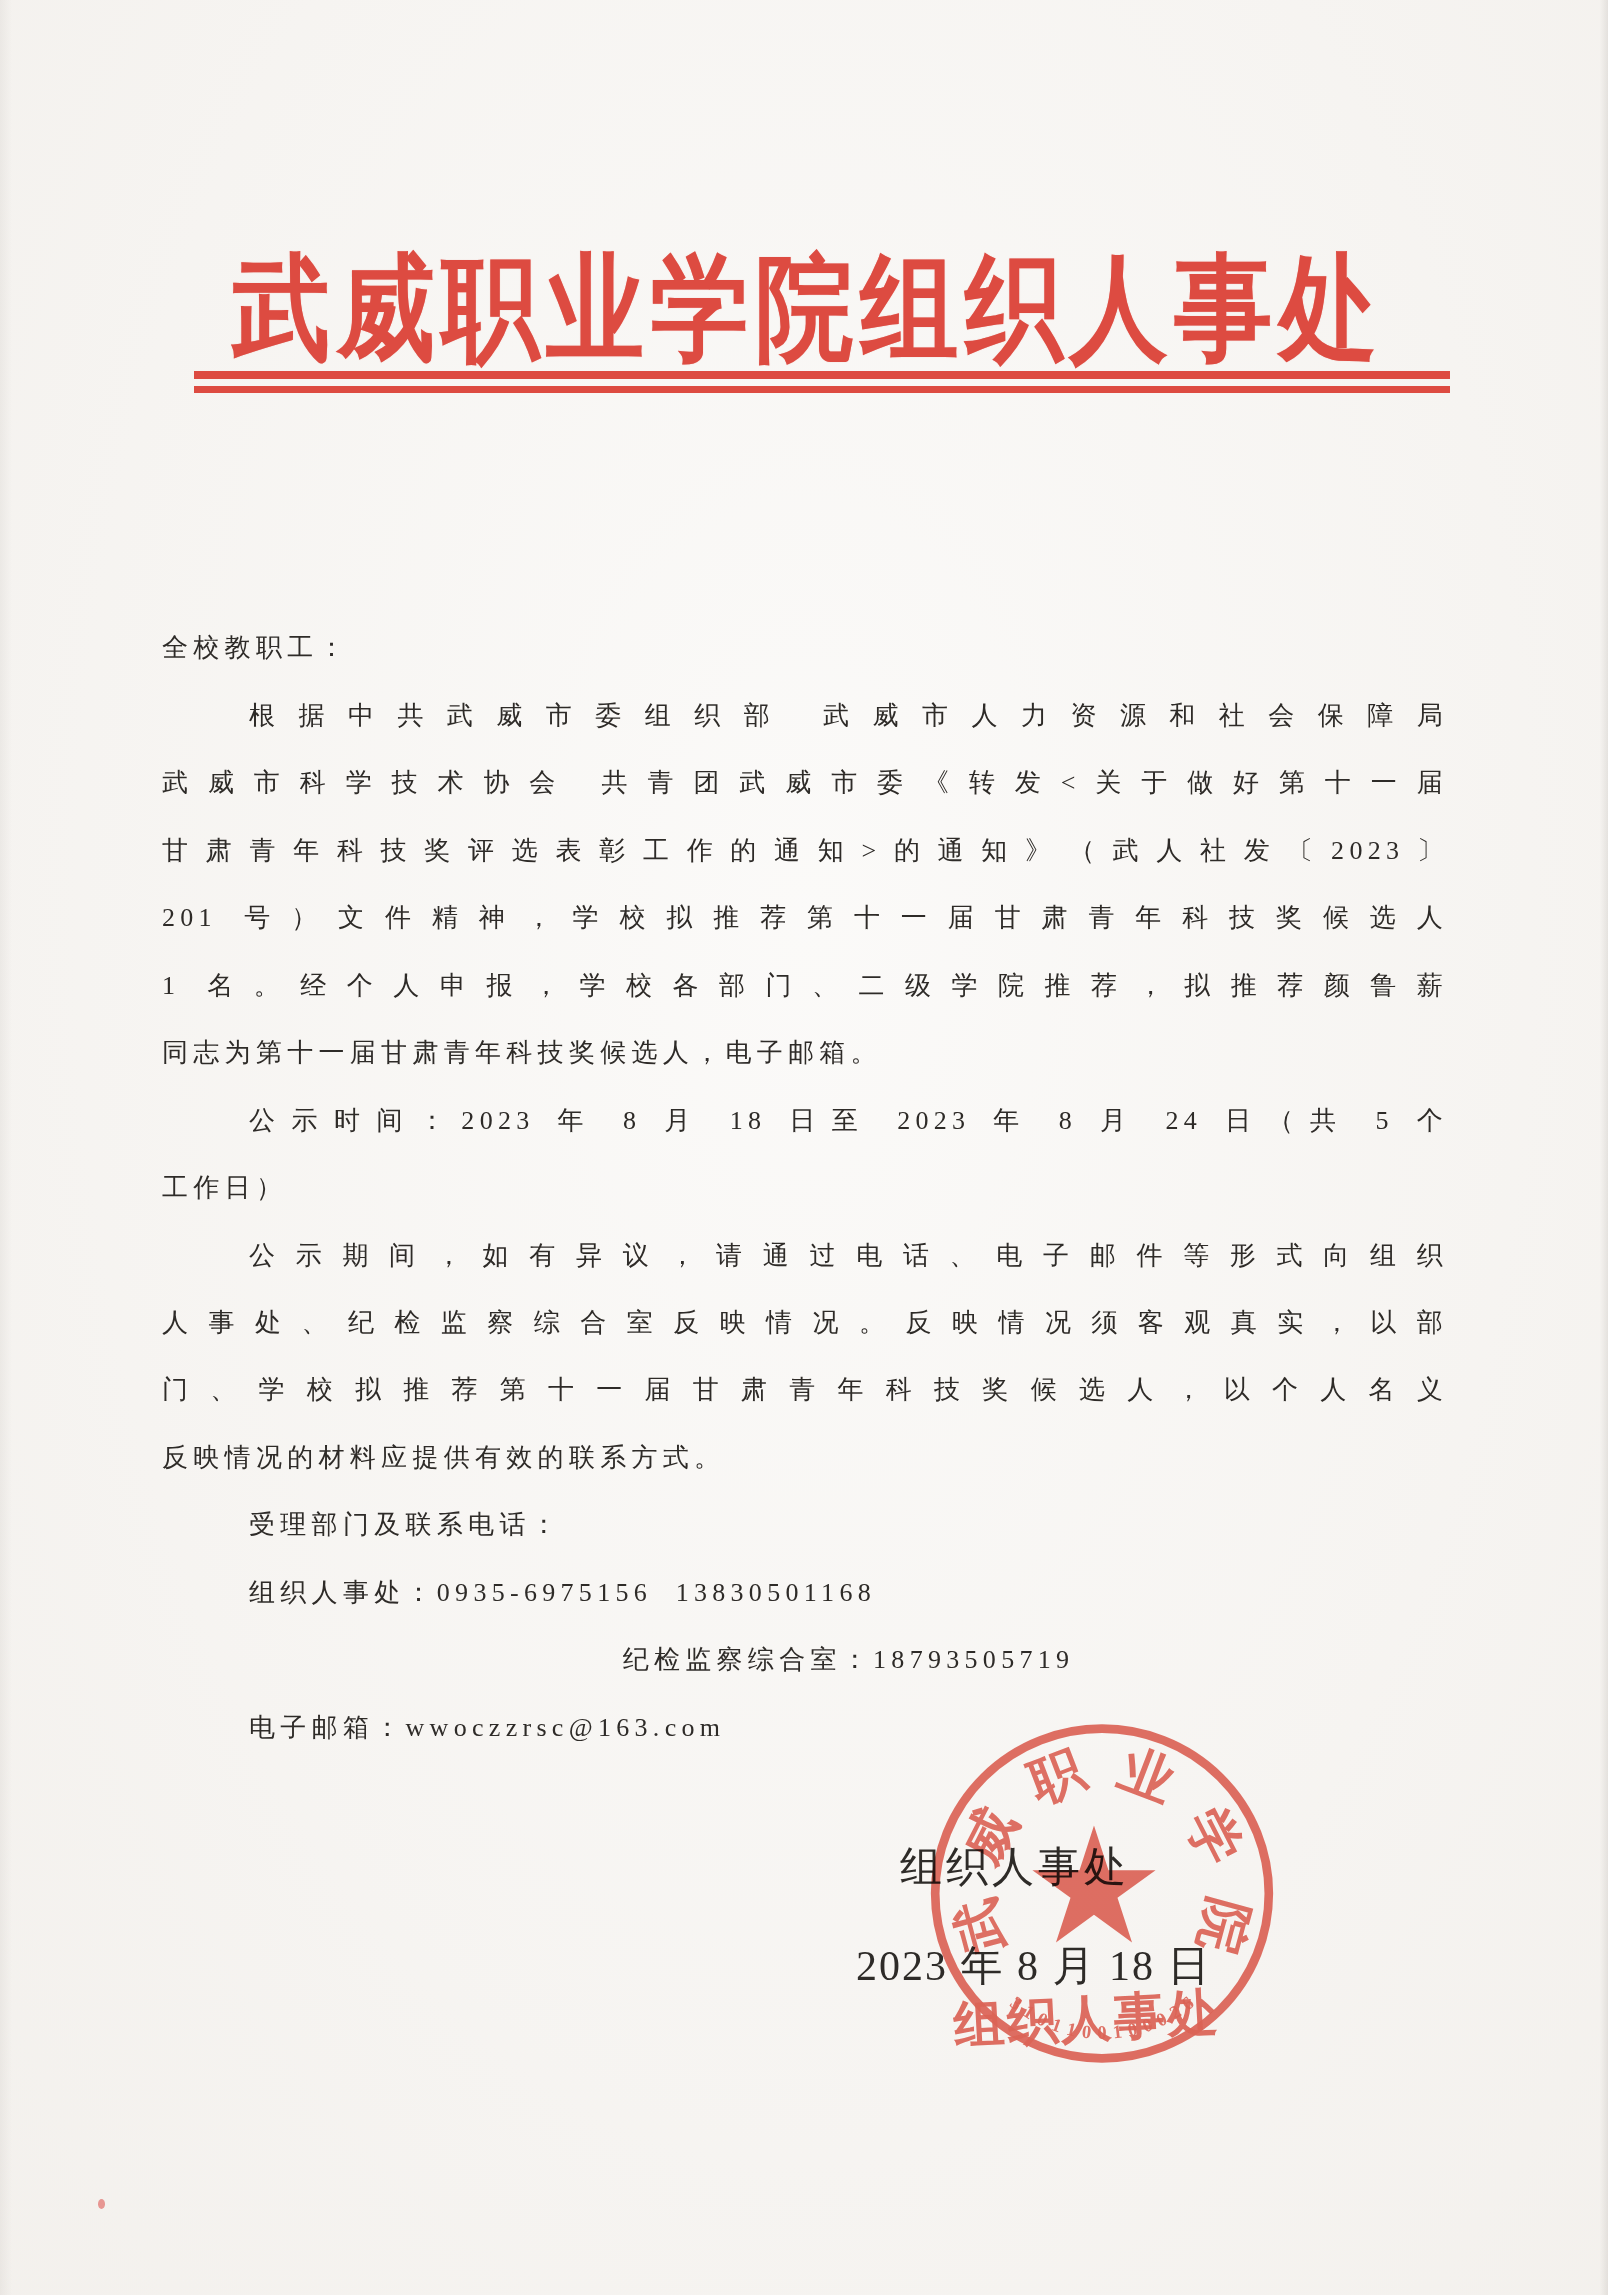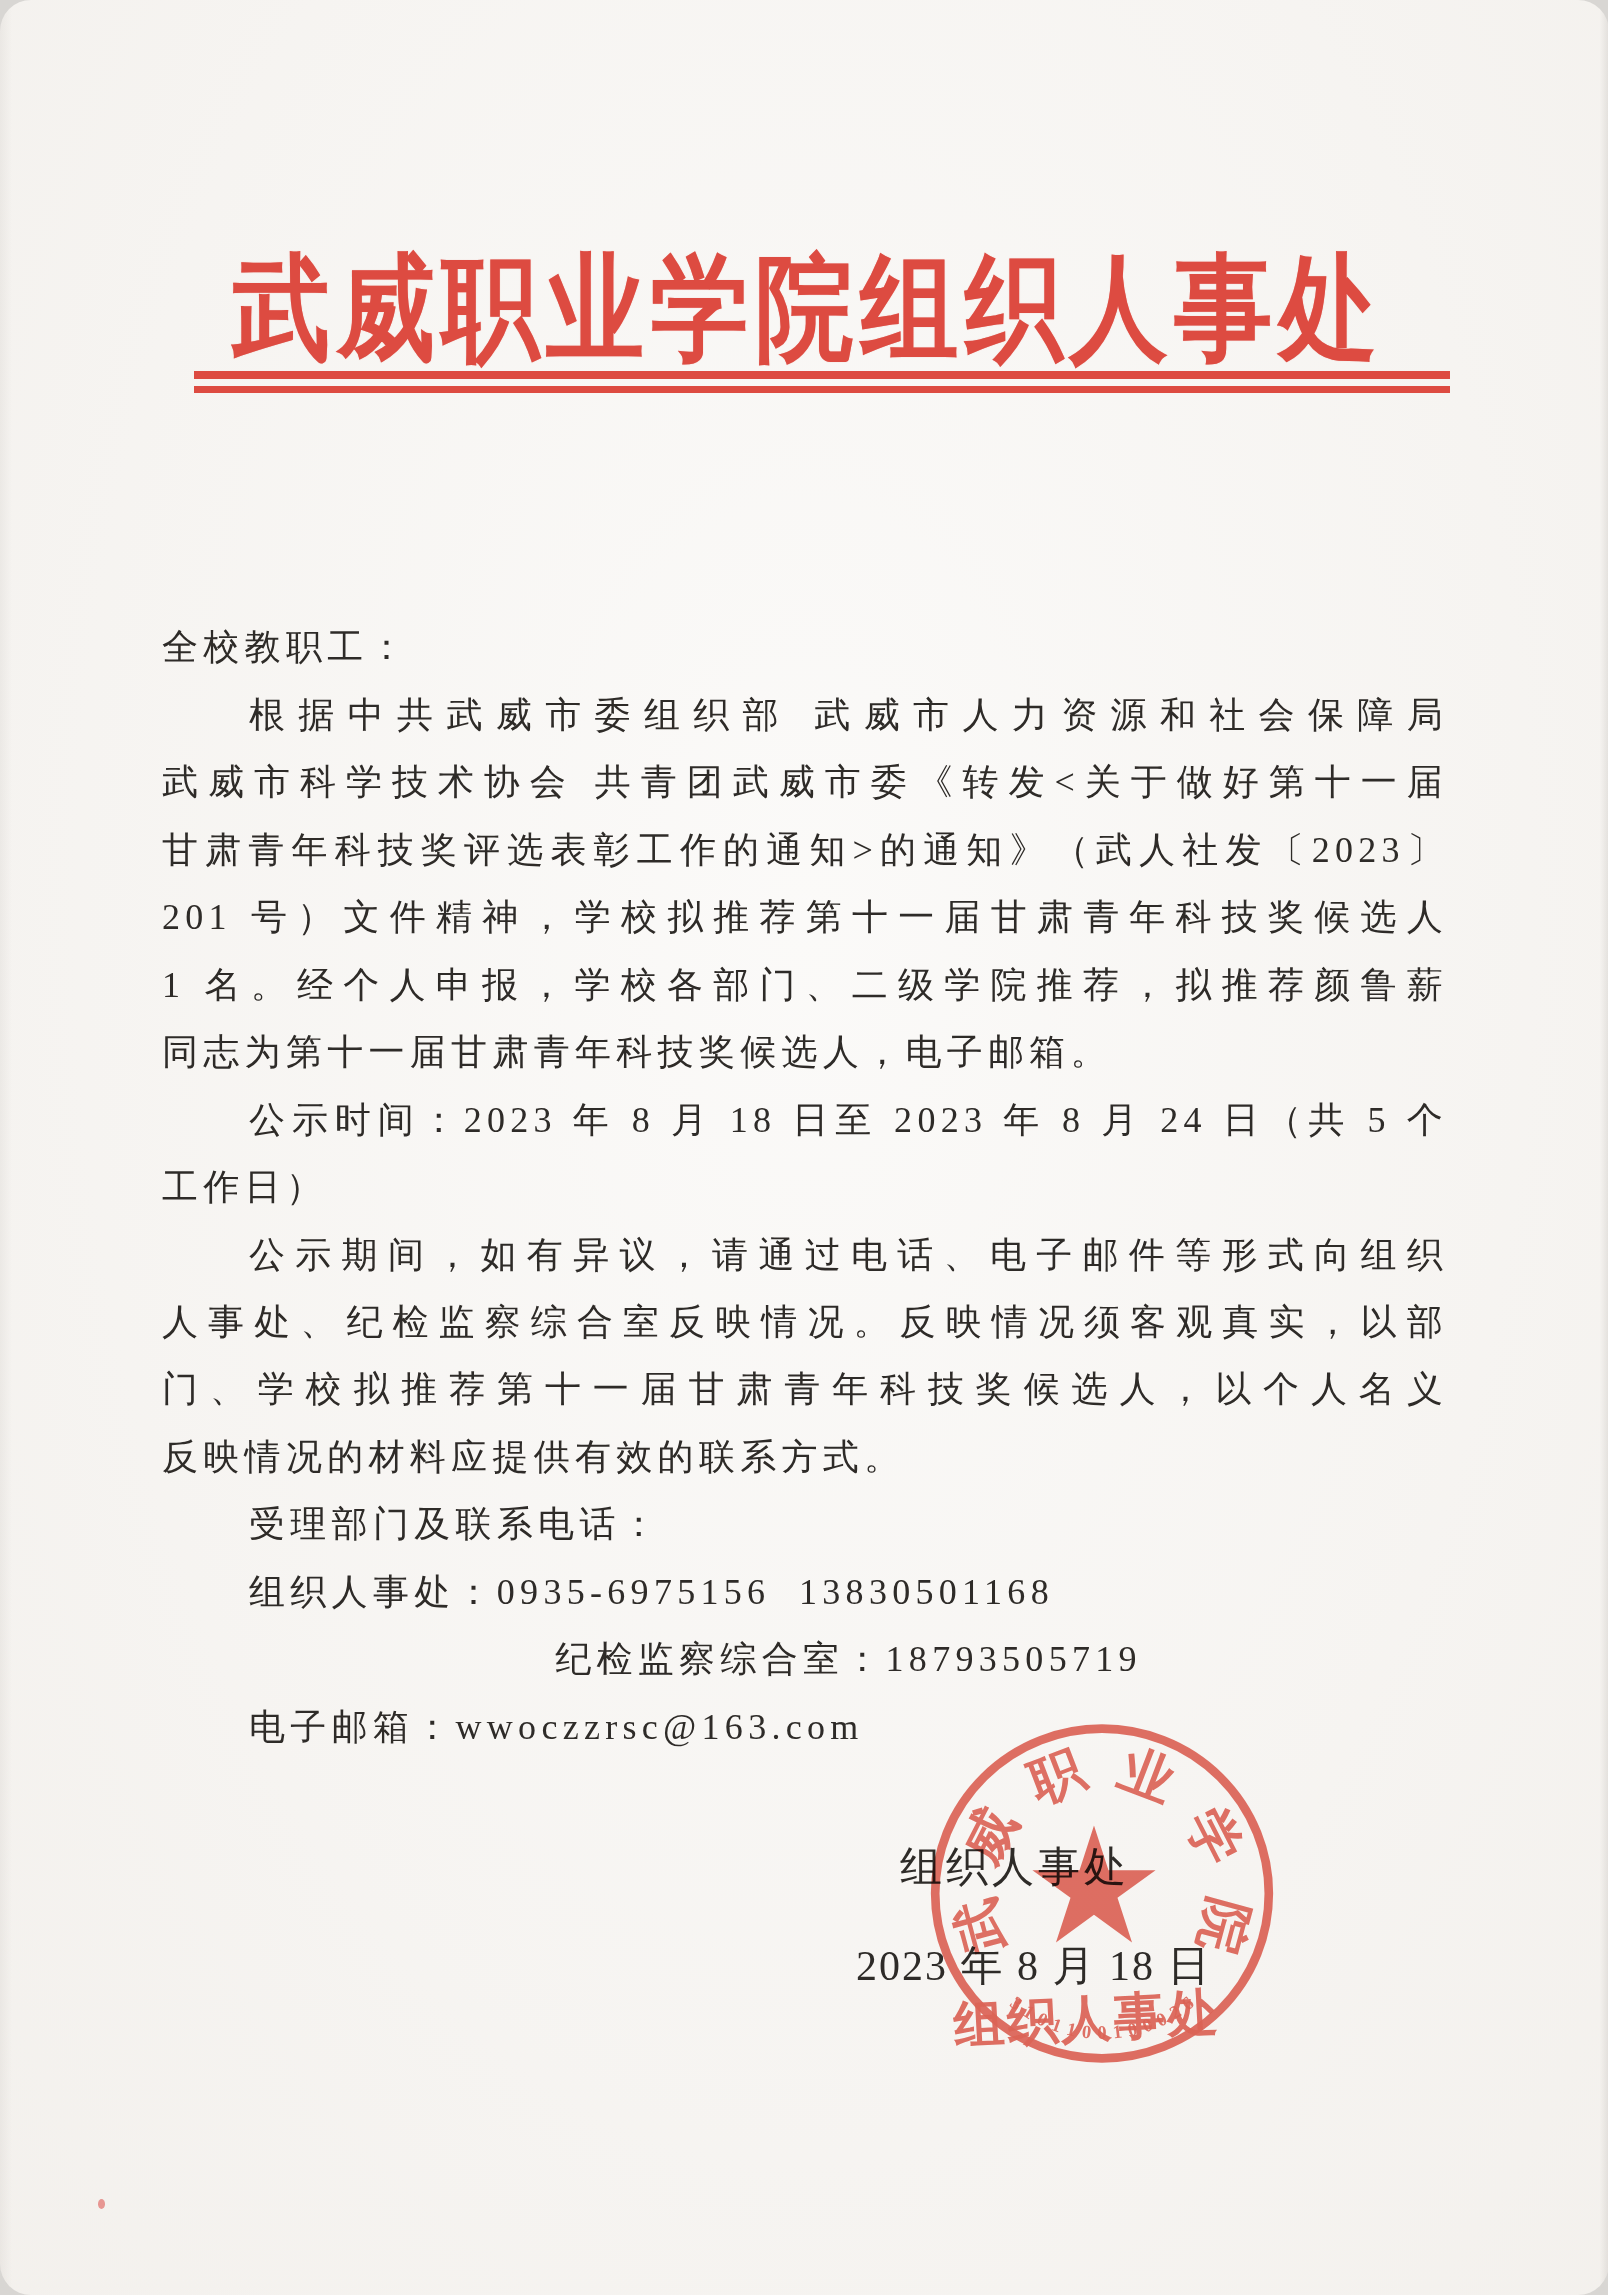--- a/index.html
+++ b/index.html
@@ -8,21 +8,20 @@
     width:1609px;height:2295px;
     margin:0 auto;
     background:#f7f5f2;
     background-image:
       linear-gradient(90deg, rgba(190,185,180,.18) 0, rgba(190,185,180,0) 12px),
       linear-gradient(270deg, rgba(160,155,150,.22) 0, rgba(160,155,150,0) 9.4px),
       radial-gradient(ellipse at 50% 40%, rgba(255,255,255,.5) 0%, rgba(236,232,227,.35) 100%);
     overflow:hidden;
     font-family:"Liberation Serif","DejaVu Serif",serif;
     color:#2e2b28;
-    border-radius:31px;
   }
   .letterhead{
     position:absolute;left:0;top:259px;width:100%;
     text-align:center;
     font-size:98px;font-weight:700;
     letter-spacing:6.7px;padding-left:6.7px;box-sizing:border-box;
     color:#dd4b41;
     transform:scaleY(1.18);transform-origin:50% 50%;
     line-height:100px;white-space:nowrap;
     text-shadow:0 0 0.7px rgba(221,75,65,.55);
@@ -33,21 +32,21 @@
   .title{
     position:absolute;left:0;width:100%;margin:0;
     text-align:center;font-weight:700;color:#1f1c1a;
     font-size:61px;line-height:67px;white-space:nowrap;
   }
   .t1{top:409px;letter-spacing:1.3px;}
   .t2{top:510px;letter-spacing:8px;padding-left:8px;box-sizing:border-box;}
   #body-block{position:absolute;left:162px;top:0;width:1286px;}
   .bline{
     position:absolute;left:0;width:1286px;
-    font-size:36px;line-height:47px;height:47px;
+    font-size:26px;line-height:47px;height:47px;
     letter-spacing:5.3px;white-space:pre;color:#2e2b28;
   }
   .bline.just{white-space:normal;text-align:justify;text-align-last:justify;word-break:break-all;}
   .bline.ind{text-indent:87px;}
   .sig{
     position:absolute;font-size:42px;line-height:48px;
     color:#2e2b28;white-space:pre;z-index:2;
   }
   .sig.dept{left:900px;top:1843px;letter-spacing:4px;}
   .sig.date{left:856px;top:1942px;letter-spacing:2px;}

